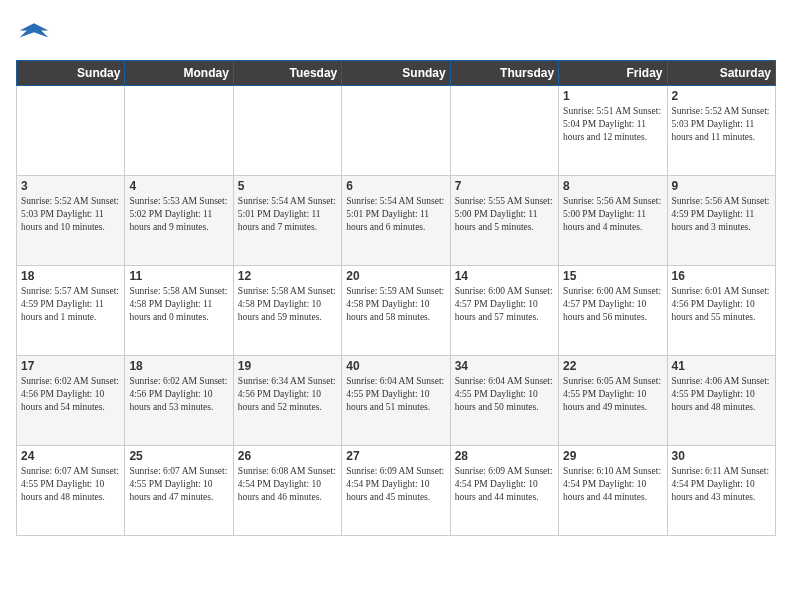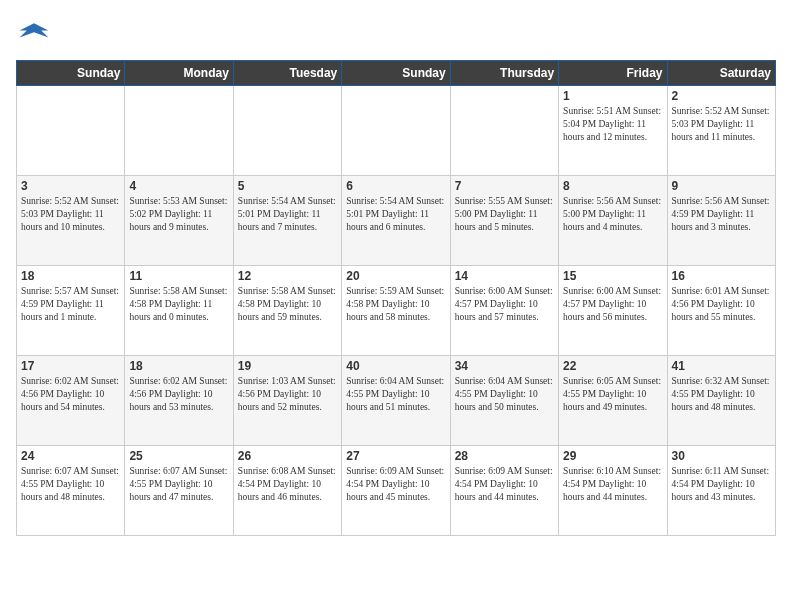--- a/index.html
+++ b/index.html
@@ -255,21 +255,21 @@
         </td>
         <td>
           <span class="day-num">18</span>
           <div class="cell-content">Sunrise: 6:02 AM
 Sunset: 4:56 PM
 Daylight: 10 hours
 and 53 minutes.</div>
         </td>
         <td>
           <span class="day-num">19</span>
-          <div class="cell-content">Sunrise: 1:03 AM
+          <div class="cell-content">Sunrise: 6:34 AM
 Sunset: 4:56 PM
 Daylight: 10 hours
 and 52 minutes.</div>
         </td>
         <td>
           <span class="day-num">40</span>
           <div class="cell-content">Sunrise: 6:04 AM
 Sunset: 4:55 PM
 Daylight: 10 hours
 and 51 minutes.</div>
@@ -283,21 +283,21 @@
         </td>
         <td>
           <span class="day-num">22</span>
           <div class="cell-content">Sunrise: 6:05 AM
 Sunset: 4:55 PM
 Daylight: 10 hours
 and 49 minutes.</div>
         </td>
         <td>
           <span class="day-num">41</span>
-          <div class="cell-content">Sunrise: 6:32 AM
+          <div class="cell-content">Sunrise: 4:06 AM
 Sunset: 4:55 PM
 Daylight: 10 hours
 and 48 minutes.</div>
         </td>
       </tr>
       <tr>
         <td>
           <span class="day-num">24</span>
           <div class="cell-content">Sunrise: 6:07 AM
 Sunset: 4:55 PM

